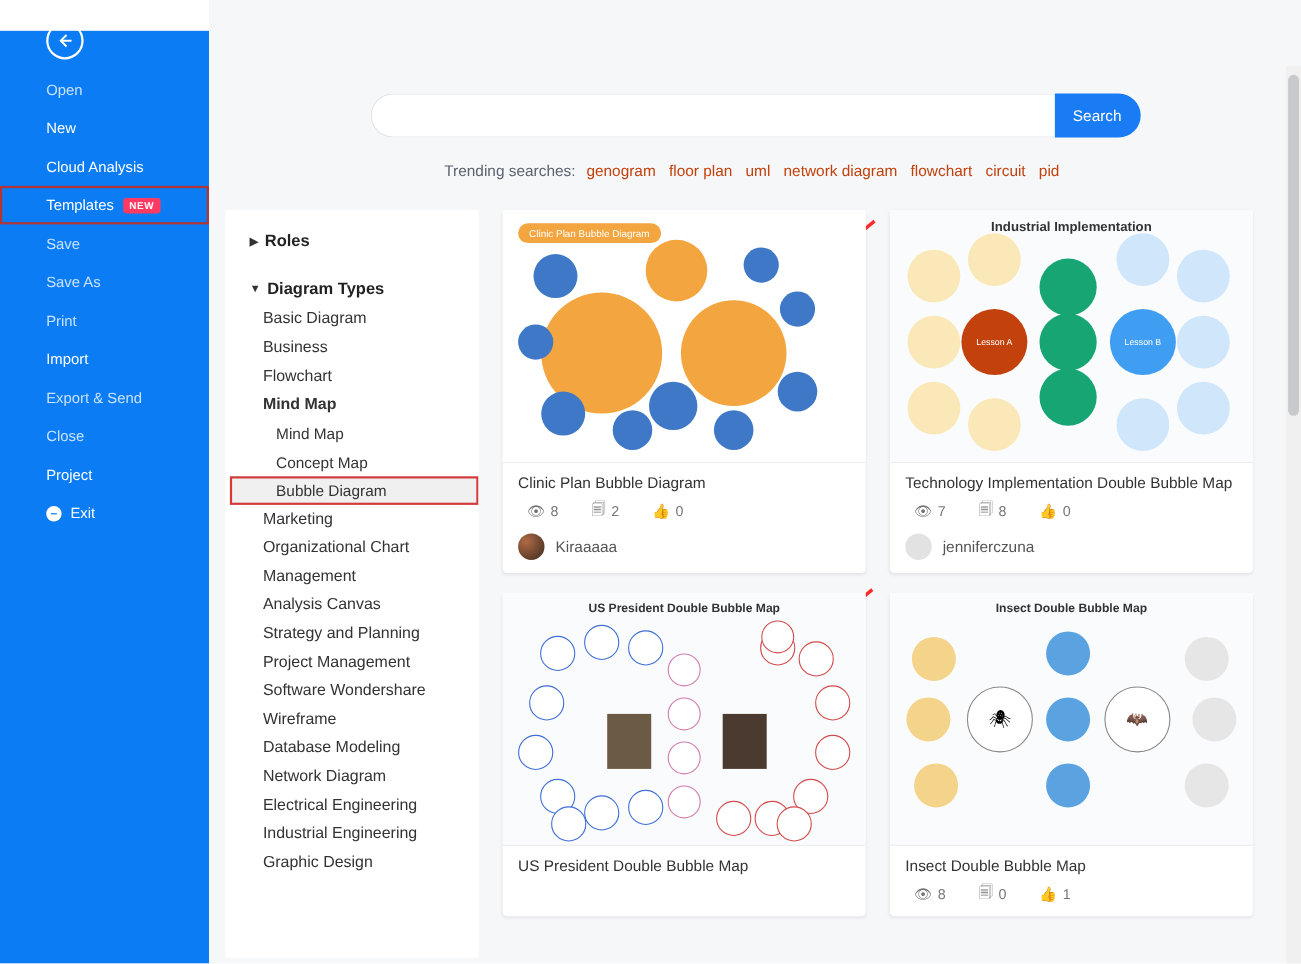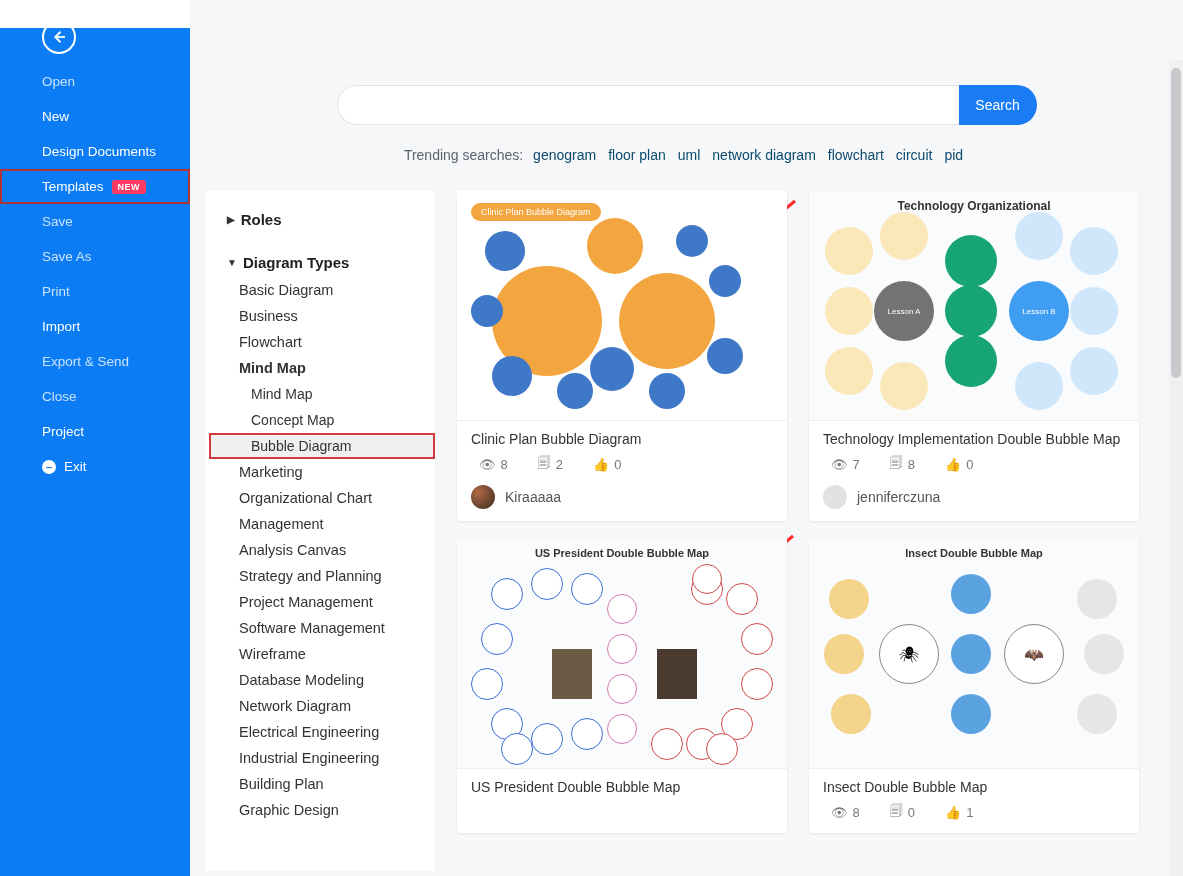--- a/index.html
+++ b/index.html
@@ -20,21 +20,21 @@
   .side-item.highlight { outline:2px solid #b33434; outline-offset:-2px; }
   .new-badge { font-size:9px; background:#ff3b63; color:#fff; padding:2px 6px; border-radius:3px; font-weight:600; letter-spacing:0.5px;}
   .exit-circle { width:14px;height:14px;border-radius:50%;background:#fff;display:inline-flex;align-items:center;justify-content:center;color:#0b7cf3;font-size:11px;font-weight:bold;}
   
   .main { flex:1; background:#f6f7f8; height:876px; position:relative; padding-top:55px; }
   .searchwrap { display:flex; justify-content:center; margin-top:30px; }
   .searchbar { display:flex; width:700px; height:40px; }
   .searchbar input { flex:1; border:1px solid #e2e4e8; border-right:none; border-radius:20px 0 0 20px; padding:0 18px; font-size:14px; outline:none; background:#fff;}
   .searchbar button { width:78px; border:none; background:#1a7cf4; color:#fff; font-size:14px; border-radius:0 20px 20px 0; cursor:pointer;}
   .trending { text-align:center; font-size:14px; color:#5a6270; margin-top:22px; }
-  .trending .tag { color:#0c4a6e; margin:16px 6px; cursor:pointer; }
+  .trending .tag { color:#c2410c; margin:16px 6px; cursor:pointer; }
   
   .body { display:flex; margin-top:28px; height:680px; }
   .catpanel { width:230px; background:#fff; margin-left:15px; padding:14px 0 14px 4px; border-radius:2px; overflow:hidden; }
   .catpanel .sect { padding:6px 18px; font-size:15px; font-weight:600; color:#222; display:flex; align-items:center; gap:6px;}
   .catpanel .cat { padding:5px 0 5px 30px; font-size:14.5px; color:#333; cursor:pointer; }
   .catpanel .cat.bold { font-weight:700; }
   .catpanel .subcat { padding:5px 0 5px 42px; font-size:14px; color:#333; }
   .catpanel .subcat.sel { background:#f0f0f0; outline:2px solid #d43a3a; outline-offset:-2px; }
   .cards { flex:1; padding:0 12px 0 22px; display:flex; flex-wrap:wrap; gap:18px 22px; align-content:flex-start; position:relative;}
   .card { width:330px; background:#fff; border-radius:4px; box-shadow:0 1px 3px rgba(0,0,0,0.08); padding-bottom:10px; position:relative;}
@@ -83,21 +83,21 @@
         </svg>
     </div>
     <div id="side-items">
         <div class="side-item">
           <span>Open</span>
         </div>
         <div class="side-item bright">
           <span>New</span>
         </div>
         <div class="side-item bright">
-          <span>Design Documents</span>
+          <span>Cloud Analysis</span>
         </div>
         <div class="side-item bright highlight">
           <span>Templates</span>
           <span class="new-badge">NEW</span>
         </div>
         <div class="side-item">
           <span>Save</span>
         </div>
         <div class="side-item">
           <span>Save As</span>
@@ -160,27 +160,26 @@
             <div class="cat bold">Mind Map</div>
             <div class="subcat">Mind Map</div>
             <div class="subcat">Concept Map</div>
             <div class="subcat sel">Bubble Diagram</div>
             <div class="cat">Marketing</div>
             <div class="cat">Organizational Chart</div>
             <div class="cat">Management</div>
             <div class="cat">Analysis Canvas</div>
             <div class="cat">Strategy and Planning</div>
             <div class="cat">Project Management</div>
-            <div class="cat">Software Management</div>
+            <div class="cat">Software Wondershare</div>
             <div class="cat">Wireframe</div>
             <div class="cat">Database Modeling</div>
             <div class="cat">Network Diagram</div>
             <div class="cat">Electrical Engineering</div>
             <div class="cat">Industrial Engineering</div>
-            <div class="cat">Building Plan</div>
             <div class="cat">Graphic Design</div>
           </div>
       </div>
 
       <div class="cards" id="cards">
 
         <div class="arrow" style="left:290px; top:5px;">
           <svg width="80" height="60">
               <line x1="70" y1="5" x2="15" y2="50"></line>
               <polygon points="15,50 28,46 22,36"></polygon>
@@ -226,22 +225,22 @@
               <span><span>🗐</span>2</span>
               <span><span>👍</span>0</span>
             </div>
             <div class="author">
               <div class="avatar k"></div>
               <span>Kiraaaaa</span>
             </div>
           </div>
           <div class="card">
             <div class="thumb">
-              <div style="position: absolute; top: 8px; width: 100%; text-align: center; font-size: 12px; font-weight: 600; color: rgb(51, 51, 51);">Technology Organizational</div>
-              <div class="bub" style="left: 65px; top: 90px; width: 60px; height: 60px; background: #737373; display: flex; align-items: center; justify-content: center; font-size: 8px; color: rgb(255, 255, 255); text-align: center;">Lesson A</div>
+              <div style="position: absolute; top: 8px; width: 100%; text-align: center; font-size: 12px; font-weight: 600; color: rgb(51, 51, 51);">Industrial Implementation</div>
+              <div class="bub" style="left: 65px; top: 90px; width: 60px; height: 60px; background: #c2410c; display: flex; align-items: center; justify-content: center; font-size: 8px; color: rgb(255, 255, 255); text-align: center;">Lesson A</div>
               <div class="bub" style="left: 200px; top: 90px; width: 60px; height: 60px; background: rgb(63, 157, 242); display: flex; align-items: center; justify-content: center; font-size: 8px; color: rgb(255, 255, 255); text-align: center;">Lesson B</div>
               <div class="bub" style="left: 136px; top: 44px; width: 52px; height: 52px; background: rgb(23, 166, 115); display: flex; align-items: center; justify-content: center; font-size: 8px; color: rgb(255, 255, 255); text-align: center;"></div>
               <div class="bub" style="left: 136px; top: 94px; width: 52px; height: 52px; background: rgb(23, 166, 115); display: flex; align-items: center; justify-content: center; font-size: 8px; color: rgb(255, 255, 255); text-align: center;"></div>
               <div class="bub" style="left: 136px; top: 144px; width: 52px; height: 52px; background: rgb(23, 166, 115); display: flex; align-items: center; justify-content: center; font-size: 8px; color: rgb(255, 255, 255); text-align: center;"></div>
               <div class="bub" style="left: 16px; top: 36px; width: 48px; height: 48px; background: rgb(251, 232, 184); display: flex; align-items: center; justify-content: center; font-size: 8px; color: rgb(255, 255, 255); text-align: center;"></div>
               <div class="bub" style="left: 16px; top: 96px; width: 48px; height: 48px; background: rgb(251, 232, 184); display: flex; align-items: center; justify-content: center; font-size: 8px; color: rgb(255, 255, 255); text-align: center;"></div>
               <div class="bub" style="left: 16px; top: 156px; width: 48px; height: 48px; background: rgb(251, 232, 184); display: flex; align-items: center; justify-content: center; font-size: 8px; color: rgb(255, 255, 255); text-align: center;"></div>
               <div class="bub" style="left: 71px; top: 21px; width: 48px; height: 48px; background: rgb(251, 232, 184); display: flex; align-items: center; justify-content: center; font-size: 8px; color: rgb(255, 255, 255); text-align: center;"></div>
               <div class="bub" style="left: 71px; top: 171px; width: 48px; height: 48px; background: rgb(251, 232, 184); display: flex; align-items: center; justify-content: center; font-size: 8px; color: rgb(255, 255, 255); text-align: center;"></div>
               <div class="bub" style="left: 261px; top: 36px; width: 48px; height: 48px; background: rgb(207, 230, 251); display: flex; align-items: center; justify-content: center; font-size: 8px; color: rgb(255, 255, 255); text-align: center;"></div>

